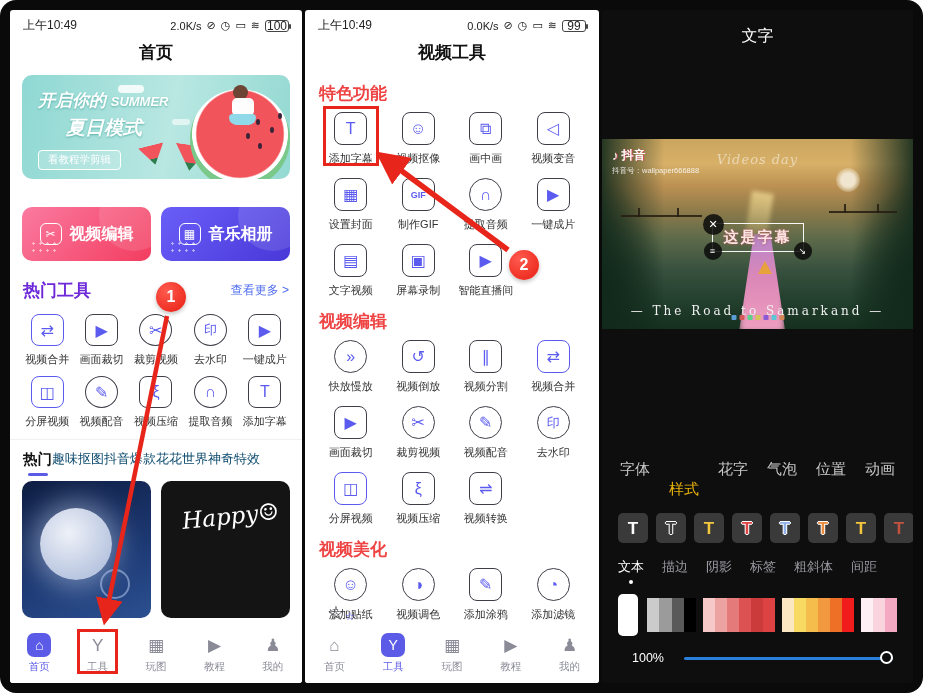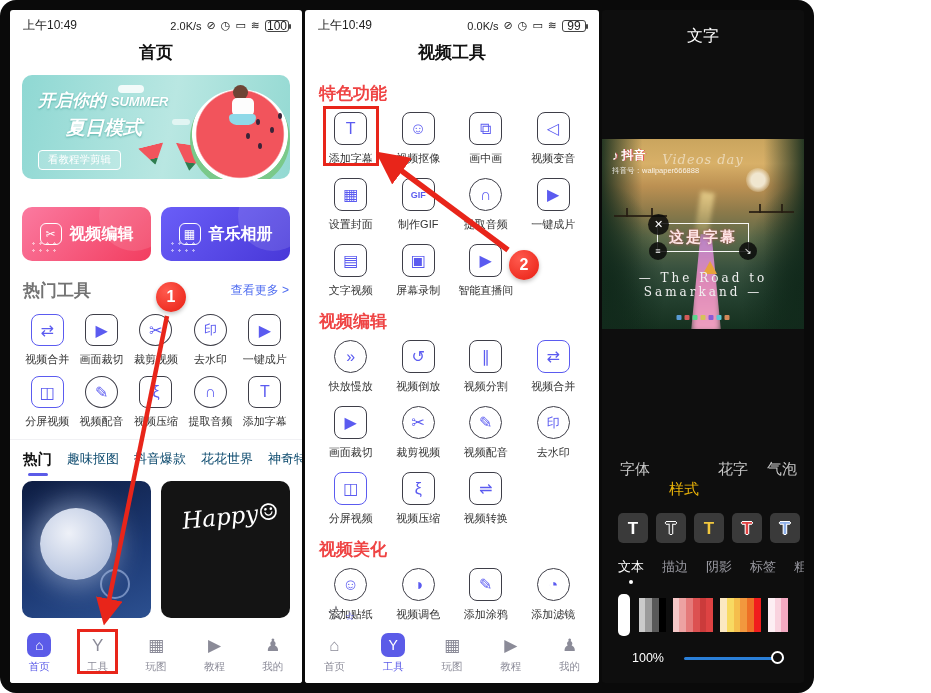--- a/index.html
+++ b/index.html
@@ -1,17 +1,17 @@
 <!DOCTYPE html>
 <html><head>
 <meta charset="utf-8">
 <style>
   html,body{margin:0;padding:0;background:#fff;font-family:"Liberation Sans","DejaVu Sans",sans-serif;}
   *{box-sizing:border-box;}
-  .frame{width:814px;height:693px;background:#0a0a0a;border-radius:16px;padding:10px;display:flex;gap:3px;}
+  .frame{width:923px;height:693px;background:#0a0a0a;border-radius:16px;padding:10px;display:flex;gap:3px;}
   .panel{position:relative;overflow:hidden;height:673px;background:#fff;border-radius:3px;display:flex;flex-direction:column;}
   .panel.home{width:292px;}
   .panel.tools{width:294px;}
   .panel.editor{flex:1;background:#0e0e0e;color:#fff;}
 
   
   .statusbar{display:flex;justify-content:space-between;align-items:center;padding:7px 13px 0;font-size:12px;color:#222;}
   .sicons{display:flex;align-items:center;gap:5px;font-size:11px;color:#222;}
   .sic-row{display:contents;}
   .sic{font-size:11px;line-height:1;}
@@ -50,39 +50,39 @@
   .bigbtn{position:relative;flex:1;height:54px;border-radius:10px;color:#fff;display:flex;align-items:center;justify-content:center;gap:8px;
     font-size:16px;font-weight:700;overflow:hidden;background:linear-gradient(135deg,#fb7aa0,#f23d5f);cursor:pointer;}
   .bigbtn.alt{background:linear-gradient(135deg,#6a5ef8,#4838d8);}
   .bigbtn::before{content:'';position:absolute;right:-18px;top:-26px;width:70px;height:70px;border-radius:50%;background:rgba(255,255,255,.12);}
   .bigbtn::after{content:'';position:absolute;left:8px;bottom:6px;width:28px;height:15px;
     background-image:radial-gradient(rgba(255,255,255,.55) 1.2px,transparent 1.4px);background-size:7px 7px;}
   .bicon{width:22px;height:22px;border:1.6px solid #fff;border-radius:6px;display:flex;align-items:center;justify-content:center;font-size:12px;font-weight:400;}
 
   
   .sec-head{display:flex;justify-content:space-between;align-items:center;margin-top:14px;padding:0 13px;height:30px;}
-  .sec-title{font-size:17px;font-weight:700;color:#737373;}
+  .sec-title{font-size:17px;font-weight:700;color:#6d28d9;}
   .more{font-size:12px;color:#4d6bf0;cursor:pointer;}
   .sec-title2{font-size:17px;font-weight:700;color:#ef4444;padding:9px 14px 5px;height:30px;}
 
   
   .grid5{display:grid;grid-template-columns:repeat(5,1fr);padding:0 10px;}
   .grid4{display:grid;grid-template-columns:repeat(4,1fr);padding:0 12px;}
   .tool{position:relative;display:flex;flex-direction:column;align-items:center;gap:6px;padding-top:9px;height:62px;cursor:pointer;}
   .grid4 .tool{height:66px;}
   .ticon{width:33px;height:33px;border:1.7px solid #3e3e48;border-radius:8px;color:#5b5bf0;display:flex;align-items:center;justify-content:center;font-size:16px;background:#fff;}
   .ticon.circle{border-radius:50%;}
   .ticon.purple{border-color:#5b5bf0;}
   .tlabel{font-size:11px;color:#333;white-space:nowrap;}
   [data-name="gif-icon"]{font-size:9px;font-weight:700;letter-spacing:0;}
   [data-name="watermark-icon"]{font-size:13px;}
   .tool.hl::after{content:'';position:absolute;inset:3px 6px 3px 6px;border:3px solid #e8251a;z-index:3;}
 
   
-  .cat-tabs{border-top:1px solid #f1f1f4;margin-top:10px;padding:10px 13px 0;display:flex;gap:15px;align-items:flex-start;height:38px;}
+  .cat-tabs{border-top:1px solid #f1f1f4;margin-top:10px;padding:10px 13px 0;display:flex;align-items:flex-start;height:38px;}
   .cat{font-size:13px;color:#0c4a6e;cursor:pointer;white-space:nowrap;}
   .cat.on{font-weight:700;font-size:14.5px;color:#111;position:relative;padding-bottom:9px;}
   .cat.on::after{content:'';position:absolute;bottom:2px;left:50%;transform:translateX(-50%);width:20px;height:3px;border-radius:2px;background:#5b5be8;}
 
   
   .cards{flex:1;display:flex;gap:10px;margin:4px 12px 8px;}
   .card{position:relative;flex:1;border-radius:10px;overflow:hidden;cursor:pointer;}
   .card.moon{background:linear-gradient(160deg,#0e1d42,#1d3a75 60%,#2c5090);}
   .card.moon::before{content:'';position:absolute;left:14%;top:20%;width:72px;height:72px;border-radius:50%;
     background:radial-gradient(circle at 40% 35%,#eef1f8,#b9c6e0 72%);box-shadow:0 0 26px 8px rgba(200,215,240,.45);}
@@ -137,21 +137,21 @@
   .cursive{position:absolute;top:13px;left:0;width:100%;text-align:center;z-index:2;
     font-family:"DejaVu Serif","Liberation Serif",serif;font-style:italic;font-size:13px;letter-spacing:1px;color:rgba(255,255,255,.5);}
   .sub-box{position:absolute;left:50%;top:44%;transform:translateX(-50%);border:1.5px solid rgba(255,255,255,.95);
     padding:4px 11px;z-index:4;cursor:pointer;}
   .sub-text{font-size:15px;font-weight:700;letter-spacing:2px;color:#fde4e4;text-shadow:0 0 3px #b85858;white-space:nowrap;}
   .ctl{position:absolute;width:18px;height:18px;border-radius:50%;background:rgba(10,10,10,.85);color:#fff;
     display:flex;align-items:center;justify-content:center;font-size:9px;cursor:pointer;}
   .ctl.x{left:-10px;top:-10px;width:21px;height:21px;font-size:11px;}
   .ctl.m{left:-9px;bottom:-9px;}
   .ctl.r{right:-9px;bottom:-9px;}
-  .caption{position:absolute;bottom:30px;left:0;width:100%;text-align:center;z-index:3;
+  .caption{position:absolute;bottom:11px;left:0;width:100%;text-align:center;z-index:3;
     font-family:"DejaVu Serif","Liberation Serif",serif;font-size:12px;letter-spacing:3px;color:#f0f0f0;}
   .mini-icons{position:absolute;bottom:9px;left:50%;transform:translateX(-50%);display:flex;gap:3px;z-index:3;}
   .mi{width:5px;height:5px;border-radius:1px;}
 
   .e-controls{margin-top:auto;padding:0 16px 12px;}
   .e-tabs{display:flex;align-items:center;gap:19px;font-size:15px;color:#c9c9c9;padding:10px 2px 8px;}
   .tabwrap{display:contents;}
   .etab{cursor:pointer;white-space:nowrap;}
   .etab.on{color:#eab308;margin-top:40px;}
   .check{margin-left:auto;font-size:18px;color:#fff;cursor:pointer;font-weight:700;}

